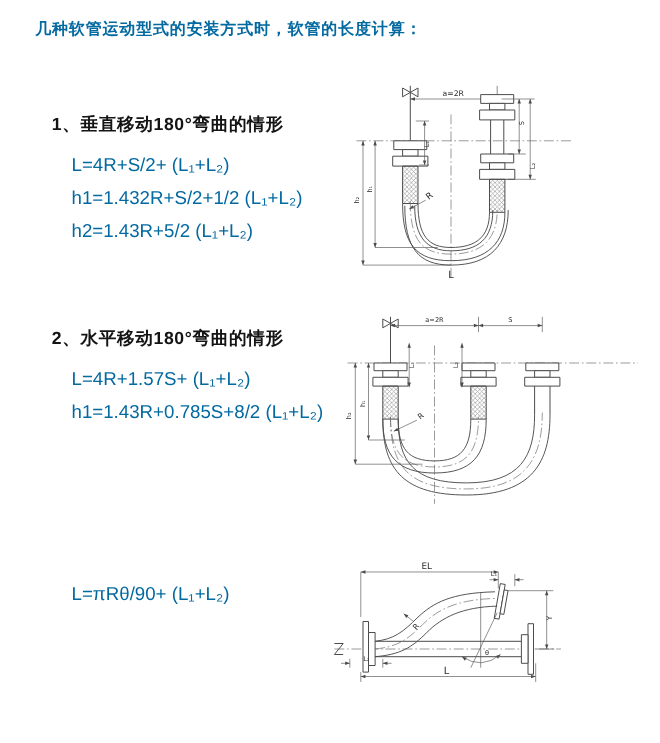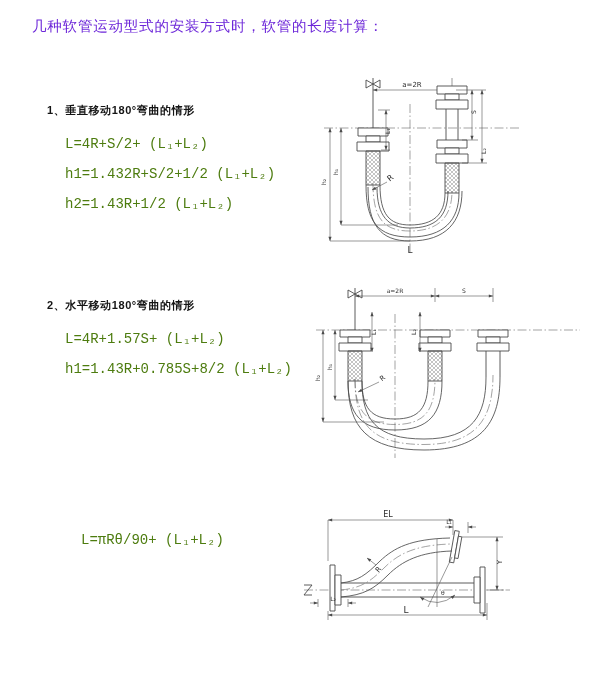--- a/index.html
+++ b/index.html
@@ -2,32 +2,32 @@
 <html><head>
 <meta charset="utf-8">
 <style>
   html,body{margin:0;padding:0;}
   body{
     width:600px;height:675px;position:relative;background:#ffffff;
     font-family:"Liberation Sans","DejaVu Sans",sans-serif;color:#1a1a1a;
     overflow:hidden;
   }
   .title{
-    position:absolute;left:32px;top:17px;font-size:14.5px;font-weight:normal;
-    letter-spacing:0.8px;color:#6d28d9;
+    position:absolute;left:32px;top:17px;font-size:14.5px;font-weight:bold;
+    letter-spacing:0.8px;color:#0369a1;
   }
   .sec{position:absolute;left:47px;}
-  .sec-heading{font-size:11px;font-weight:bold;letter-spacing:0.6px;color:#141414;}
+  .sec-heading{font-size:16px;font-weight:bold;letter-spacing:0.6px;color:#141414;}
   .formulas{margin-top:11px;margin-left:18px;}
   .formula{
-    font-family:Liberation Mono, monospace;
-    font-size:14px;color:#4d7c0f;line-height:30px;white-space:pre;
+    font-family:Liberation Sans, sans-serif;
+    font-size:17px;color:#0369a1;line-height:30px;white-space:pre;
   }
   #sec1{top:103px;} #sec2{top:298px;} #sec3{top:515px;}
-  #sec3 .formula{line-height:28px;margin-left:16px;}
+  #sec3 .formula{line-height:28px;}
   svg{position:absolute;overflow:visible;}
   #dia1{left:310px;top:74px;}
   #dia2{left:308px;top:282px;}
   #dia3{left:300px;top:503px;}
   svg line, svg path, svg rect, svg circle{vector-effect:non-scaling-stroke;}
   .ln{stroke:#4a4a4a;stroke-width:0.9;fill:none;}
   .dim{stroke:#555;stroke-width:0.6;fill:none;}
   .cl{stroke:#666;stroke-width:0.6;fill:none;stroke-dasharray:9 2.5 1.5 2.5;}
   .hose{stroke:#4a4a4a;stroke-width:0.85;fill:none;}
   .fit{stroke:#4a4a4a;stroke-width:0.9;fill:#ffffff;}
@@ -38,21 +38,21 @@
 </head>
 <body>
 
 <div class="title">几种软管运动型式的安装方式时，软管的长度计算：</div>
 
 <div class="sec" id="sec1">
   <div class="sec-heading">1、垂直移动180°弯曲的情形</div>
   <div class="formulas">
     <div class="formula">L=4R+S/2+ (L₁+L₂)</div>
     <div class="formula">h1=1.432R+S/2+1/2 (L₁+L₂)</div>
-    <div class="formula">h2=1.43R+1/2 (L₁+L₂)</div>
+    <div class="formula">h2=1.43R+5/2 (L₁+L₂)</div>
   </div>
 </div>
 
 <div class="sec" id="sec2">
   <div class="sec-heading">2、水平移动180°弯曲的情形</div>
   <div class="formulas">
     <div class="formula">L=4R+1.57S+ (L₁+L₂)</div>
     <div class="formula">h1=1.43R+0.785S+8/2 (L₁+L₂)</div>
   </div>
 </div>

